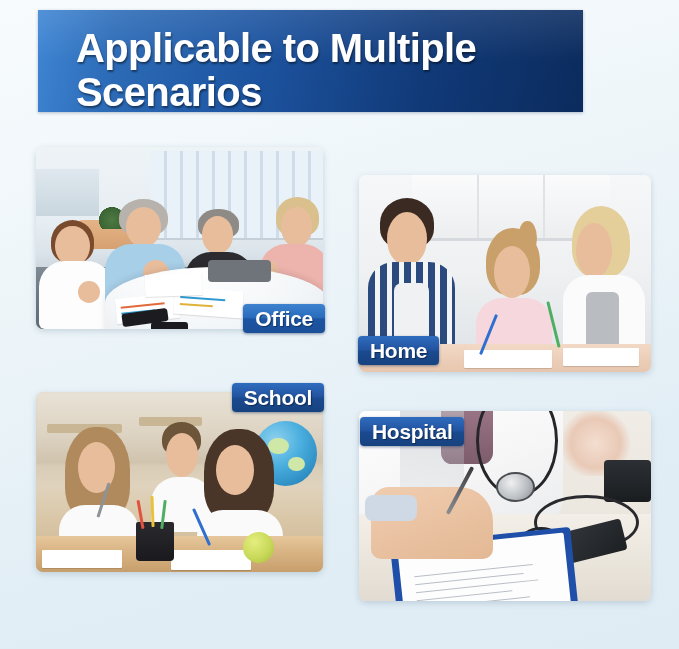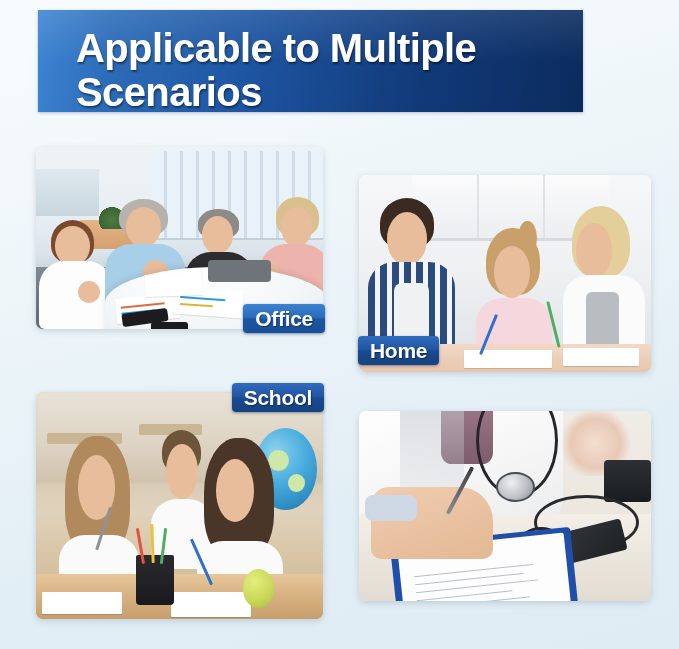--- a/index.html
+++ b/index.html
@@ -325,21 +325,21 @@
         <div class="chartline" style="left:8%; top:58%; width:48%; background:#e0b23a;"></div>
       </div>
       <div class="paper" style="left:38%; top:70%; width:20%; height:12%; transform:rotate(-2deg);"></div>
       <div class="tablet" style="left:60%; top:62%; width:22%; height:12%;"></div>
       <div class="phone" style="left:30%; top:90%; width:16%; height:7%; transform:rotate(-8deg);"></div>
       <div class="phone" style="left:40%; top:96%; width:13%; height:7%;"></div>
     </div>
     <div class="badge" style="right:-2px; bottom:-4px;">Office</div>
   </div>
 
-  <div class="panel" style="left:36px; top:392px; width:287px; height:227px;">
+  <div class="panel" style="left:36px; top:392px; width:287px; height:180px;">
     <div class="photo">
       <div class="layer sc-bg"></div>
       <div class="layer sc-blur"></div>
       <div class="sc-shelf" style="left:4%; top:18%; width:26%; height:5%;"></div>
       <div class="sc-shelf" style="left:36%; top:14%; width:22%; height:5%;"></div>
       <div class="globe">
         <div class="globe-land" style="left:22%; top:26%; width:34%; height:26%;"></div>
         <div class="globe-land" style="left:54%; top:56%; width:26%; height:22%;"></div>
       </div>
       <div class="person sb">
@@ -391,15 +391,16 @@
           <div class="formline" style="left:8%; top:44%; width:66%;"></div>
           <div class="formline" style="left:8%; top:54%; width:74%;"></div>
           <div class="formline" style="left:8%; top:64%; width:58%;"></div>
           <div class="formline" style="left:8%; top:74%; width:68%;"></div>
         </div>
       </div>
       <div class="layer ho-arm"></div>
       <div class="layer ho-cuff"></div>
       <div class="ho-pen"></div>
     </div>
+    <div class="badge dark" style="left:1px; top:6px;">Hospital</div>
   </div>
 
 </div>
 
 </body></html>

